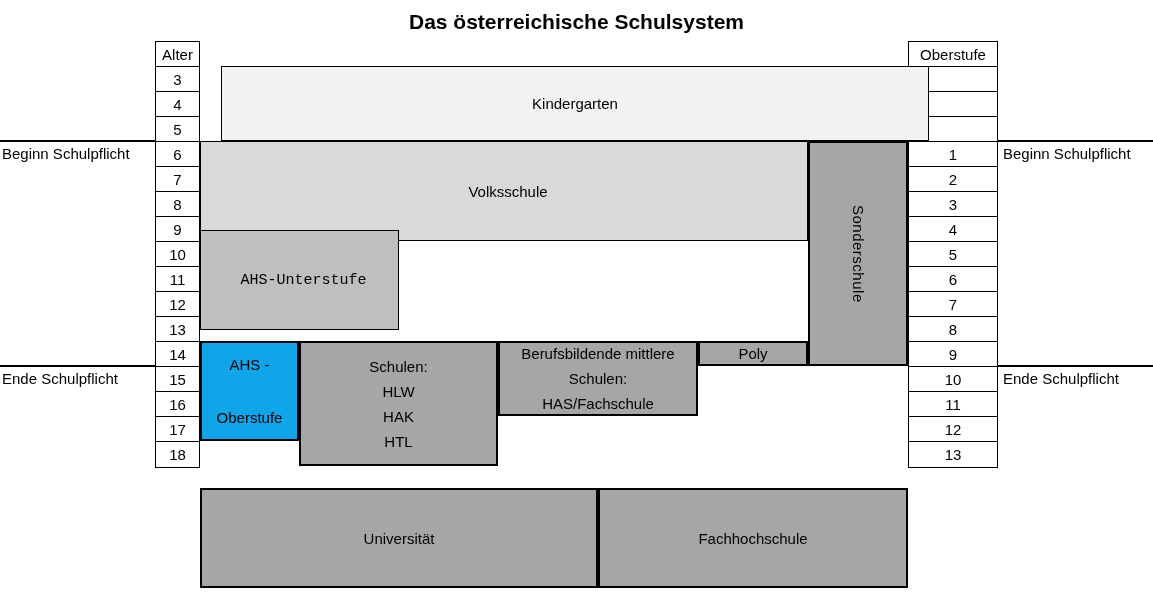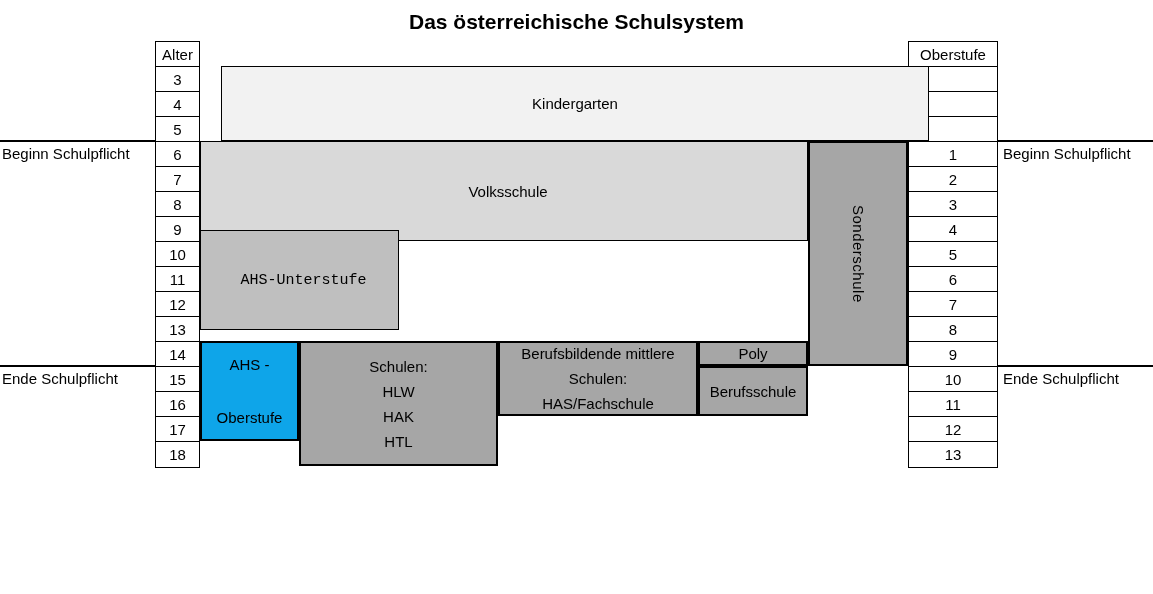--- a/index.html
+++ b/index.html
@@ -179,19 +179,22 @@
   <div class="box dark multiline box-bms" style="background-color: rgb(166, 166, 166);">
     <div>Berufsbildende mittlere</div>
     <div>Schulen:</div>
     <div>HAS/Fachschule</div>
   </div>
 
   <div class="box dark box-poly" style="background-color: rgb(166, 166, 166); justify-content: center;">
     <span>Poly</span>
   </div>
 
-  <div class="box dark box-berufsschule" style="background-color: rgb(166, 166, 166);">
-    <span>Berufsschule</span>
-  </div>
-
-
+
+  <div class="box dark box-universitaet" style="background-color: rgb(166, 166, 166);">
+    <span>Universität</span>
+  </div>
+
+  <div class="box dark box-fachhochschule" style="background-color: rgb(166, 166, 166);">
+    <span>Fachhochschule</span>
+  </div>
 
 </div>
 
 </body></html>

